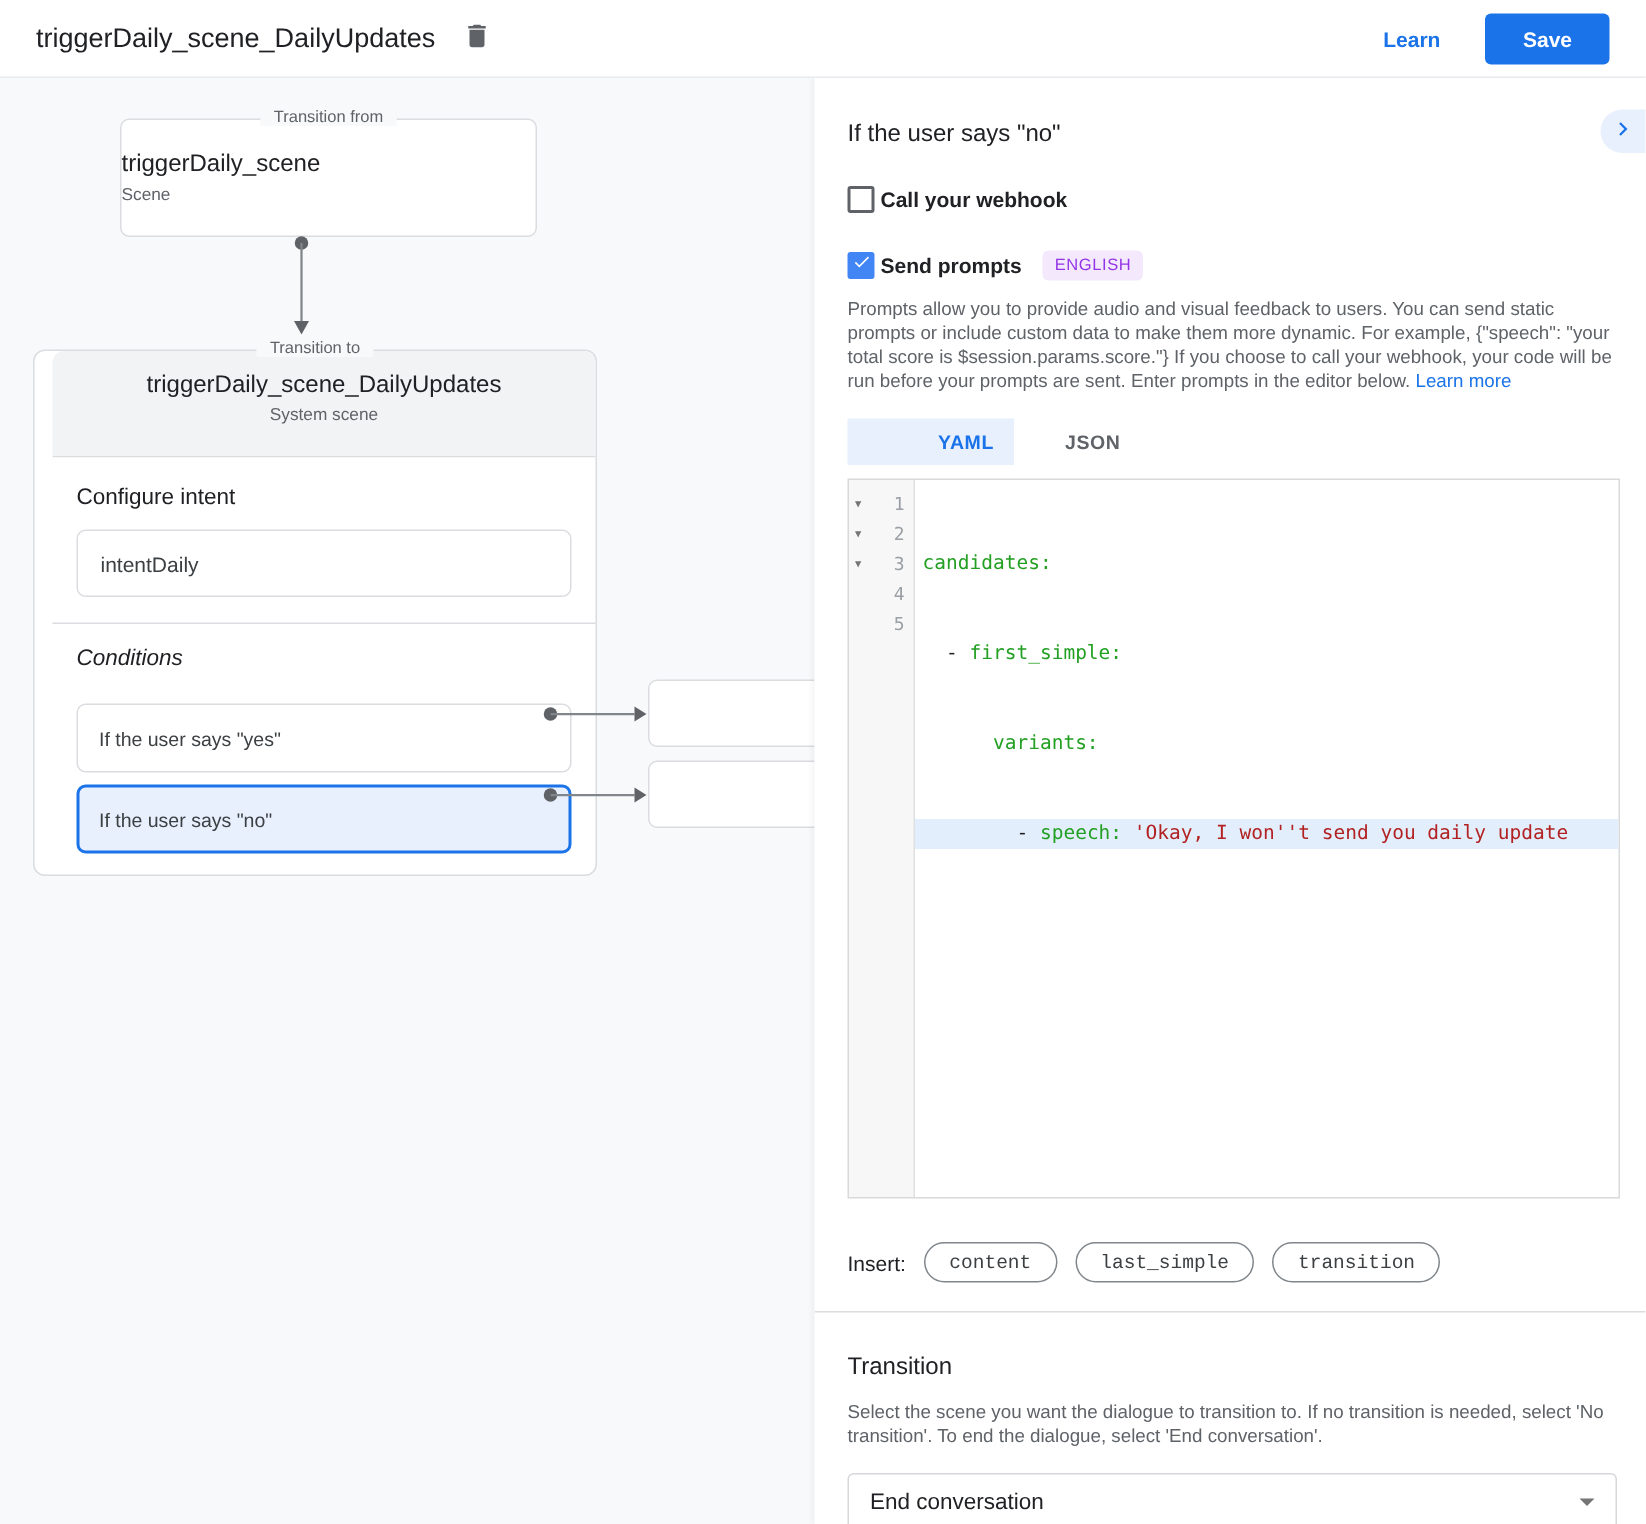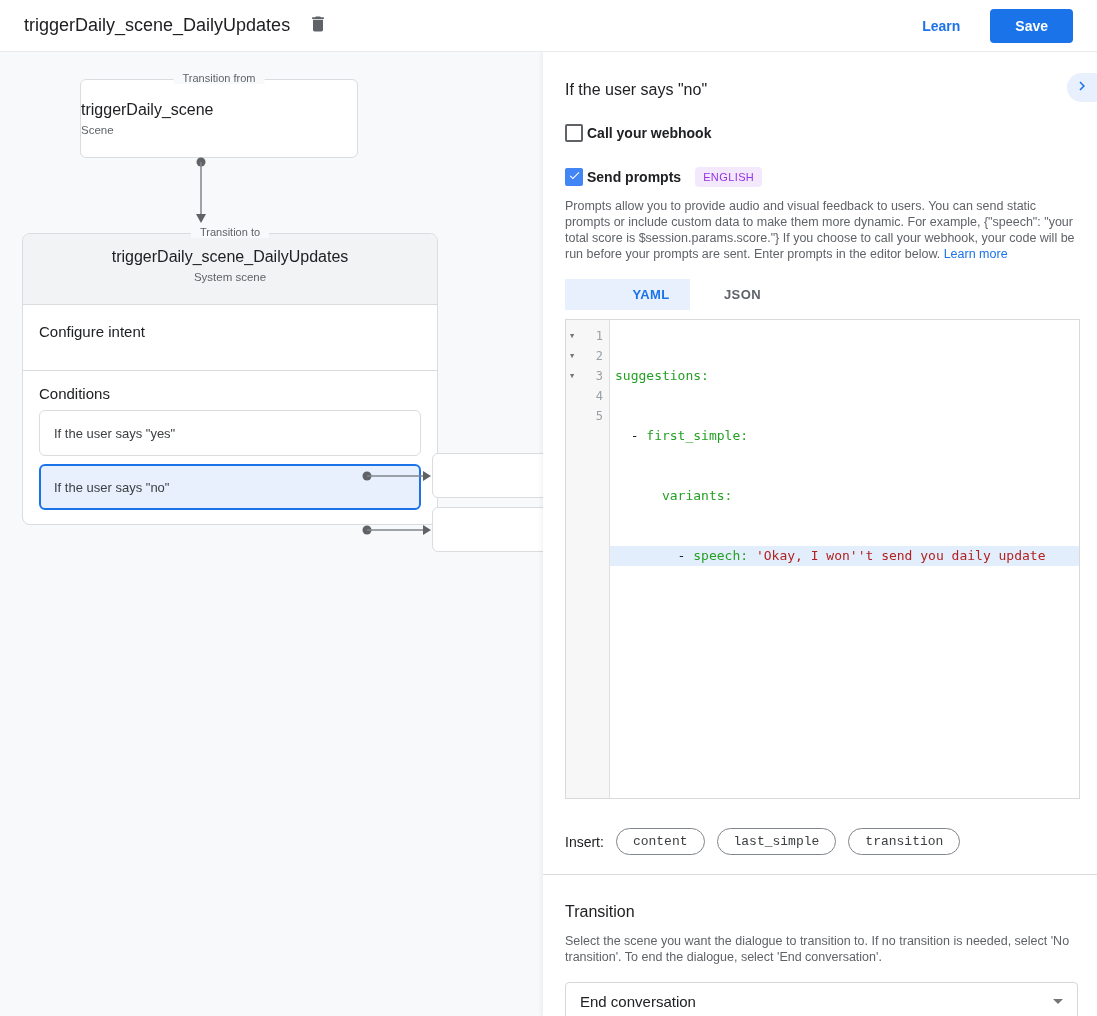--- a/index.html
+++ b/index.html
@@ -24,28 +24,28 @@
   .canvas { position:absolute; top:52px; left:0; width:543px; height:964px;
     background:#f8f9fa; overflow:hidden; }
   .legend { position:absolute; top:-8px; left:50%; transform:translateX(-50%);
     background:#f8f9fa; padding:0 9px; font-size:11px; color:#5f6368; white-space:nowrap; }
   .node-box { position:absolute; left:80px; top:27px; width:278px; height:79px;
     background:#fff; border:1px solid #dadce0; border-radius:6px;
     display:flex; flex-direction:column; align-items:flex-start; justify-content:center; }
   .node-title { font-size:16px; color:#202124; }
   .node-sub { font-size:11.5px; color:#5f6368; margin-top:5px; }
 
-  .scene-card { position:absolute; left:22px; top:181px; width:416px;
-    background:#fff; border:1px solid #dadce0; border-radius:8px; }
+  .scene-card { position:absolute; left:22px; top:181px; width:376px;
+    background:#fff; border:1px solid #dadce0; border-radius:8px;padding-left:12px; }
   .scene-card-header { background:#f1f3f4; border-bottom:1px solid #dadce0;
     border-radius:8px 8px 0 0; text-align:center; padding:14px 0 21px; }
   .card-section1 { padding:18px 16px 17px; }
   .card-section2 { padding:14px 16px 14px; border-top:1px solid #dadce0; }
   .section-label { font-size:15px; color:#202124; margin-bottom:13px; }
-  .card-section2 .section-label { margin-bottom:8px; }
+  .card-section2 .section-label { margin-bottom:22px;font-style:italic; }
   .intent-input { height:45px; border:1px solid #dadce0; border-radius:6px;
     display:flex; align-items:center; padding:0 15px; font-size:14px; color:#3c4043;
     background:#fff; }
   .cond-box { height:46px; border:1px solid #dadce0; border-radius:6px;
     display:flex; align-items:center; padding:0 14px; font-size:13px; color:#3c4043;
     background:#fff; cursor:pointer; }
   .cond-box + .cond-box { margin-top:8px; }
   .cond-box.selected { background:#e8f0fe; border:2px solid #1a73e8; padding:0 13px; }
   .target-box { position:absolute; left:432px; width:122px; height:45px;
     background:#fff; border:1px solid #dadce0; border-radius:6px; }
@@ -68,21 +68,21 @@
   .lang-badge { margin-left:14px; background:#f4e8fd; color:#9334e6; font-size:11px;
     font-weight:normal; letter-spacing:.4px; padding:4px 8px; border-radius:4px; }
   .prompt-desc { margin-top:11px; width:516px; font-size:12.5px; line-height:16px;
     color:#5f6368; }
   .learn-more { color:#1a73e8; text-decoration:none; cursor:pointer; }
 
   .tabs { margin-top:17px; display:flex; }
   .tab { height:31px; display:flex; align-items:center; justify-content:center;
     font-size:13px; font-weight:bold; letter-spacing:.4px; color:#5f6368; cursor:pointer; }
   .tab.active { background:#e8f0fe; color:#1a73e8; }
-  .tab-yaml { width:125px;padding-left:47px; }
+  .tab-yaml { width:111px;padding-left:47px; }
   .tab-json { width:105px; }
 
   .editor { margin-top:9px; height:480px; width:515px; border:1px solid #d7d9db;
     display:flex; background:#fff; }
   .gutter { width:44px; flex:none; background:#f7f7f7; border-right:1px solid #e0e0e0;
     padding-top:6px; }
   .gutter-row { height:20px; display:flex; align-items:center;
     font-family:"DejaVu Sans Mono", monospace; font-size:12px; color:#9aa0a6; }
   .fold { width:16px; padding-left:4px; font-size:7px; color:#757575; cursor:pointer; }
   .lnum { flex:1; text-align:right; padding-right:6px; }
@@ -138,20 +138,21 @@
   </div>
 
   <div class="scene-card">
     <div class="legend">Transition to</div>
     <div class="scene-card-header">
       <div class="node-title">triggerDaily_scene_DailyUpdates</div>
       <div class="node-sub">System scene</div>
     </div>
     <div class="card-section1">
       <div class="section-label">Configure intent</div>
+      <div class="intent-input">intentDaily</div>
     </div>
     <div class="card-section2">
       <div class="section-label">Conditions</div>
       <div class="cond-box">If the user says "yes"</div>
       <div class="cond-box selected">If the user says "no"</div>
     </div>
   </div>
 
   <div class="target-box" style="top:401px;"></div>
   <div class="target-box" style="top:455px;"></div>
@@ -225,21 +226,21 @@
       <div class="gutter-row">
         <span class="fold"></span>
         <span class="lnum">4</span>
       </div>
       <div class="gutter-row">
         <span class="fold"></span>
         <span class="lnum">5</span>
       </div>
     </div>
     <div class="code">
-      <div class="code-row"><span class="tok-key">suggestions:</span></div>
+      <div class="code-row"><span class="tok-key">candidates:</span></div>
       <div class="code-row"><span>  - </span><span class="tok-key">first_simple:</span></div>
       <div class="code-row"><span>      </span><span class="tok-key">variants:</span></div>
       <div class="code-row hl"><span>        - </span><span class="tok-key">speech: </span><span class="tok-str">'Okay, I won''t send you daily update</span></div>
       <div class="code-row"></div>
     </div>
   </div>
 
   <div class="insert-row">
     <span class="insert-label">Insert:</span>
     <button class="chip">content</button>

